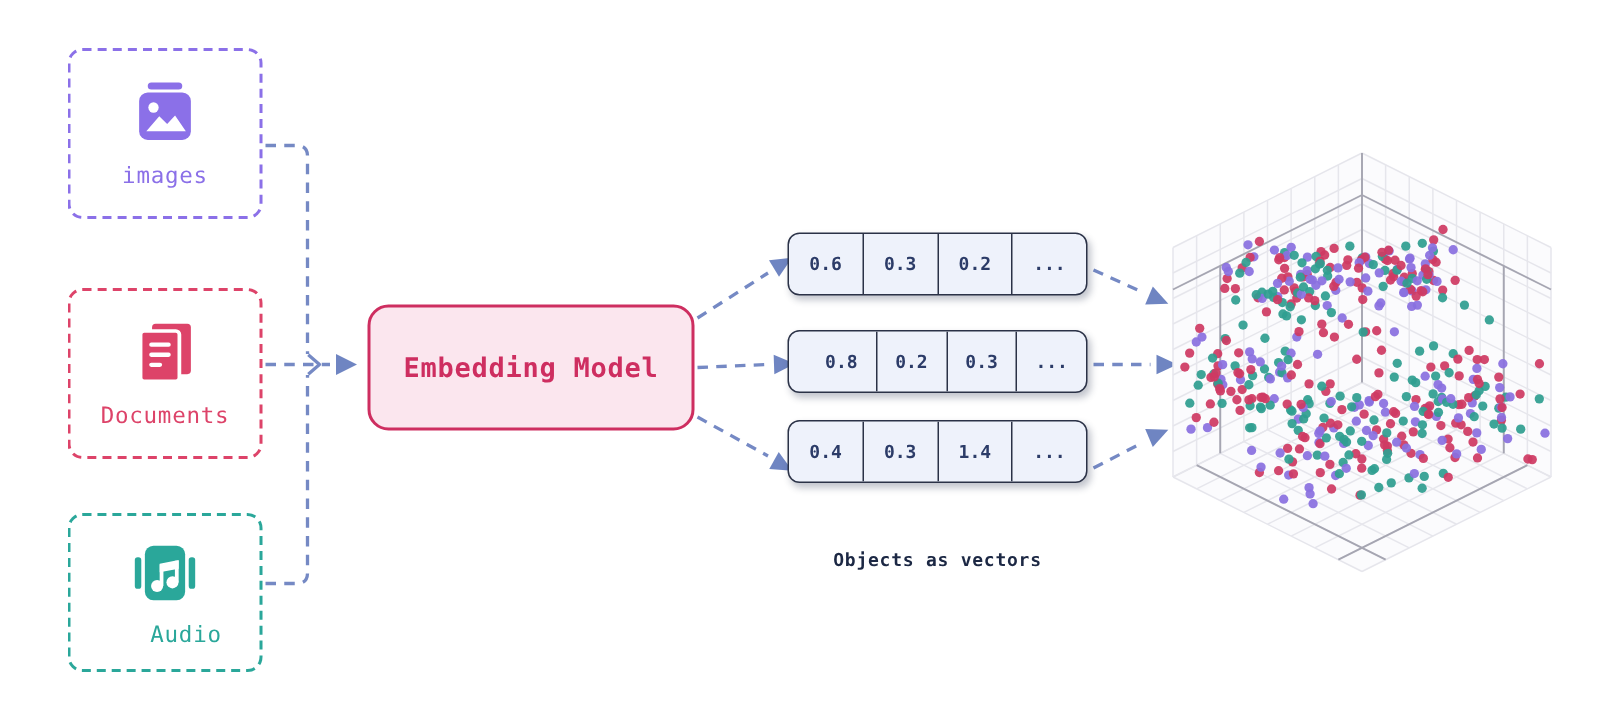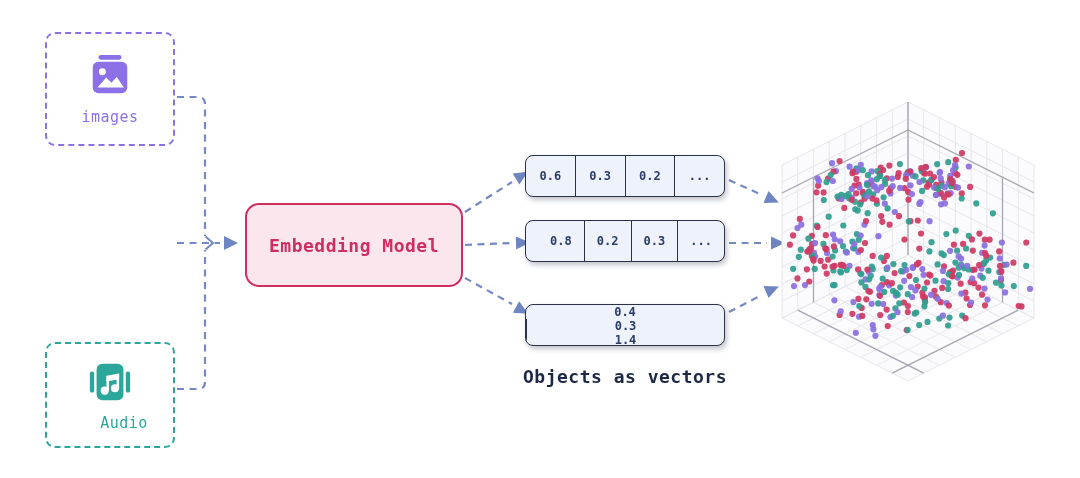--- a/index.html
+++ b/index.html
@@ -41,30 +41,30 @@
     display:flex;align-items:center;justify-content:center;
   }
   #model-box .model-label{color:var(--model-accent);font-size:18px;font-weight:bold;letter-spacing:.5px;}
 
   
   .vec-row{
     position:absolute;left:525px;width:200px;height:42px;box-sizing:border-box;
     background:var(--vector-fill);border:1.8px solid var(--vector-border);border-radius:8px;
     display:flex;overflow:hidden;box-shadow:2px 3px 5px rgba(35,45,75,.28);
   }
-  #vec-0{top:155px;} #vec-1{top:220px;padding-left:12px;} #vec-2{top:304px;flex-direction:column;}
+  #vec-0{top:155px;} #vec-1{top:220px;padding-left:12px;} #vec-2{top:280px;}
   .vec-cell{
     flex:1 1 25%;display:flex;align-items:center;justify-content:center;
     color:var(--vector-text);font-size:12px;font-weight:bold;
   }
   .vec-cell + .vec-cell{border-left:1.8px solid var(--vector-border);}
 
   #caption{
     position:absolute;left:500px;top:366px;width:250px;text-align:center;
-    color:var(--caption-text);font-size:18px;font-weight:bold;letter-spacing:.5px;
+    color:var(--caption-text);font-size:12px;font-weight:bold;letter-spacing:.5px;
   }
 </style>
 </head>
 <body>
 
 <div id="canvas">
 
   <svg id="scene-svg" viewBox="0 0 1080 478">
 
     <g id="connectors">
@@ -625,20 +625,30 @@
   <div class="src-box" id="box-images">
     <svg width="46" height="46" viewBox="0 0 48 48">
       <rect x="12" y="2" width="24" height="5" rx="2.5" fill="var(--purple)"></rect>
       <rect x="6" y="9" width="36" height="33" rx="6" fill="var(--purple)"></rect>
       <circle cx="16" cy="19.5" r="3.6" fill="#ffffff"></circle>
       <path d="M11 36 L20 25.5 L25.5 31 L31 25 L38.5 36 Z" fill="#ffffff"></path>
     </svg>
     <span class="src-label">images</span>
   </div>
 
+  <div class="src-box" id="box-documents">
+    <svg width="46" height="46" viewBox="0 0 48 48">
+      <rect x="15" y="3" width="27" height="35" rx="2.5" fill="var(--crimson)"></rect>
+      <rect x="7" y="8" width="27" height="35" rx="2.5" fill="var(--crimson)" stroke="#ffffff" stroke-width="2.6"></rect>
+      <rect x="13" y="16" width="15" height="3" rx="1.5" fill="#ffffff"></rect>
+      <rect x="13" y="23" width="15" height="3" rx="1.5" fill="#ffffff"></rect>
+      <rect x="13" y="30" width="9" height="3" rx="1.5" fill="#ffffff"></rect>
+    </svg>
+    <span class="src-label">Documents</span>
+  </div>
 
   <div class="src-box" id="box-audio">
     <svg width="46" height="46" viewBox="0 0 48 48">
       <rect x="3" y="13" width="4.5" height="22" rx="2" fill="var(--teal)"></rect>
       <rect x="40.5" y="13" width="4.5" height="22" rx="2" fill="var(--teal)"></rect>
       <rect x="10" y="5" width="28" height="38" rx="6" fill="var(--teal)"></rect>
       <path d="M20.3 17.5 L33.5 15 L33.5 21 L20.3 23.5 Z" fill="#ffffff"></path>
       <rect x="20.3" y="18" width="2.6" height="15" fill="#ffffff"></rect>
       <rect x="30.9" y="15.5" width="2.6" height="15" fill="#ffffff"></rect>
       <circle cx="18.5" cy="33" r="4.2" fill="#ffffff"></circle>

